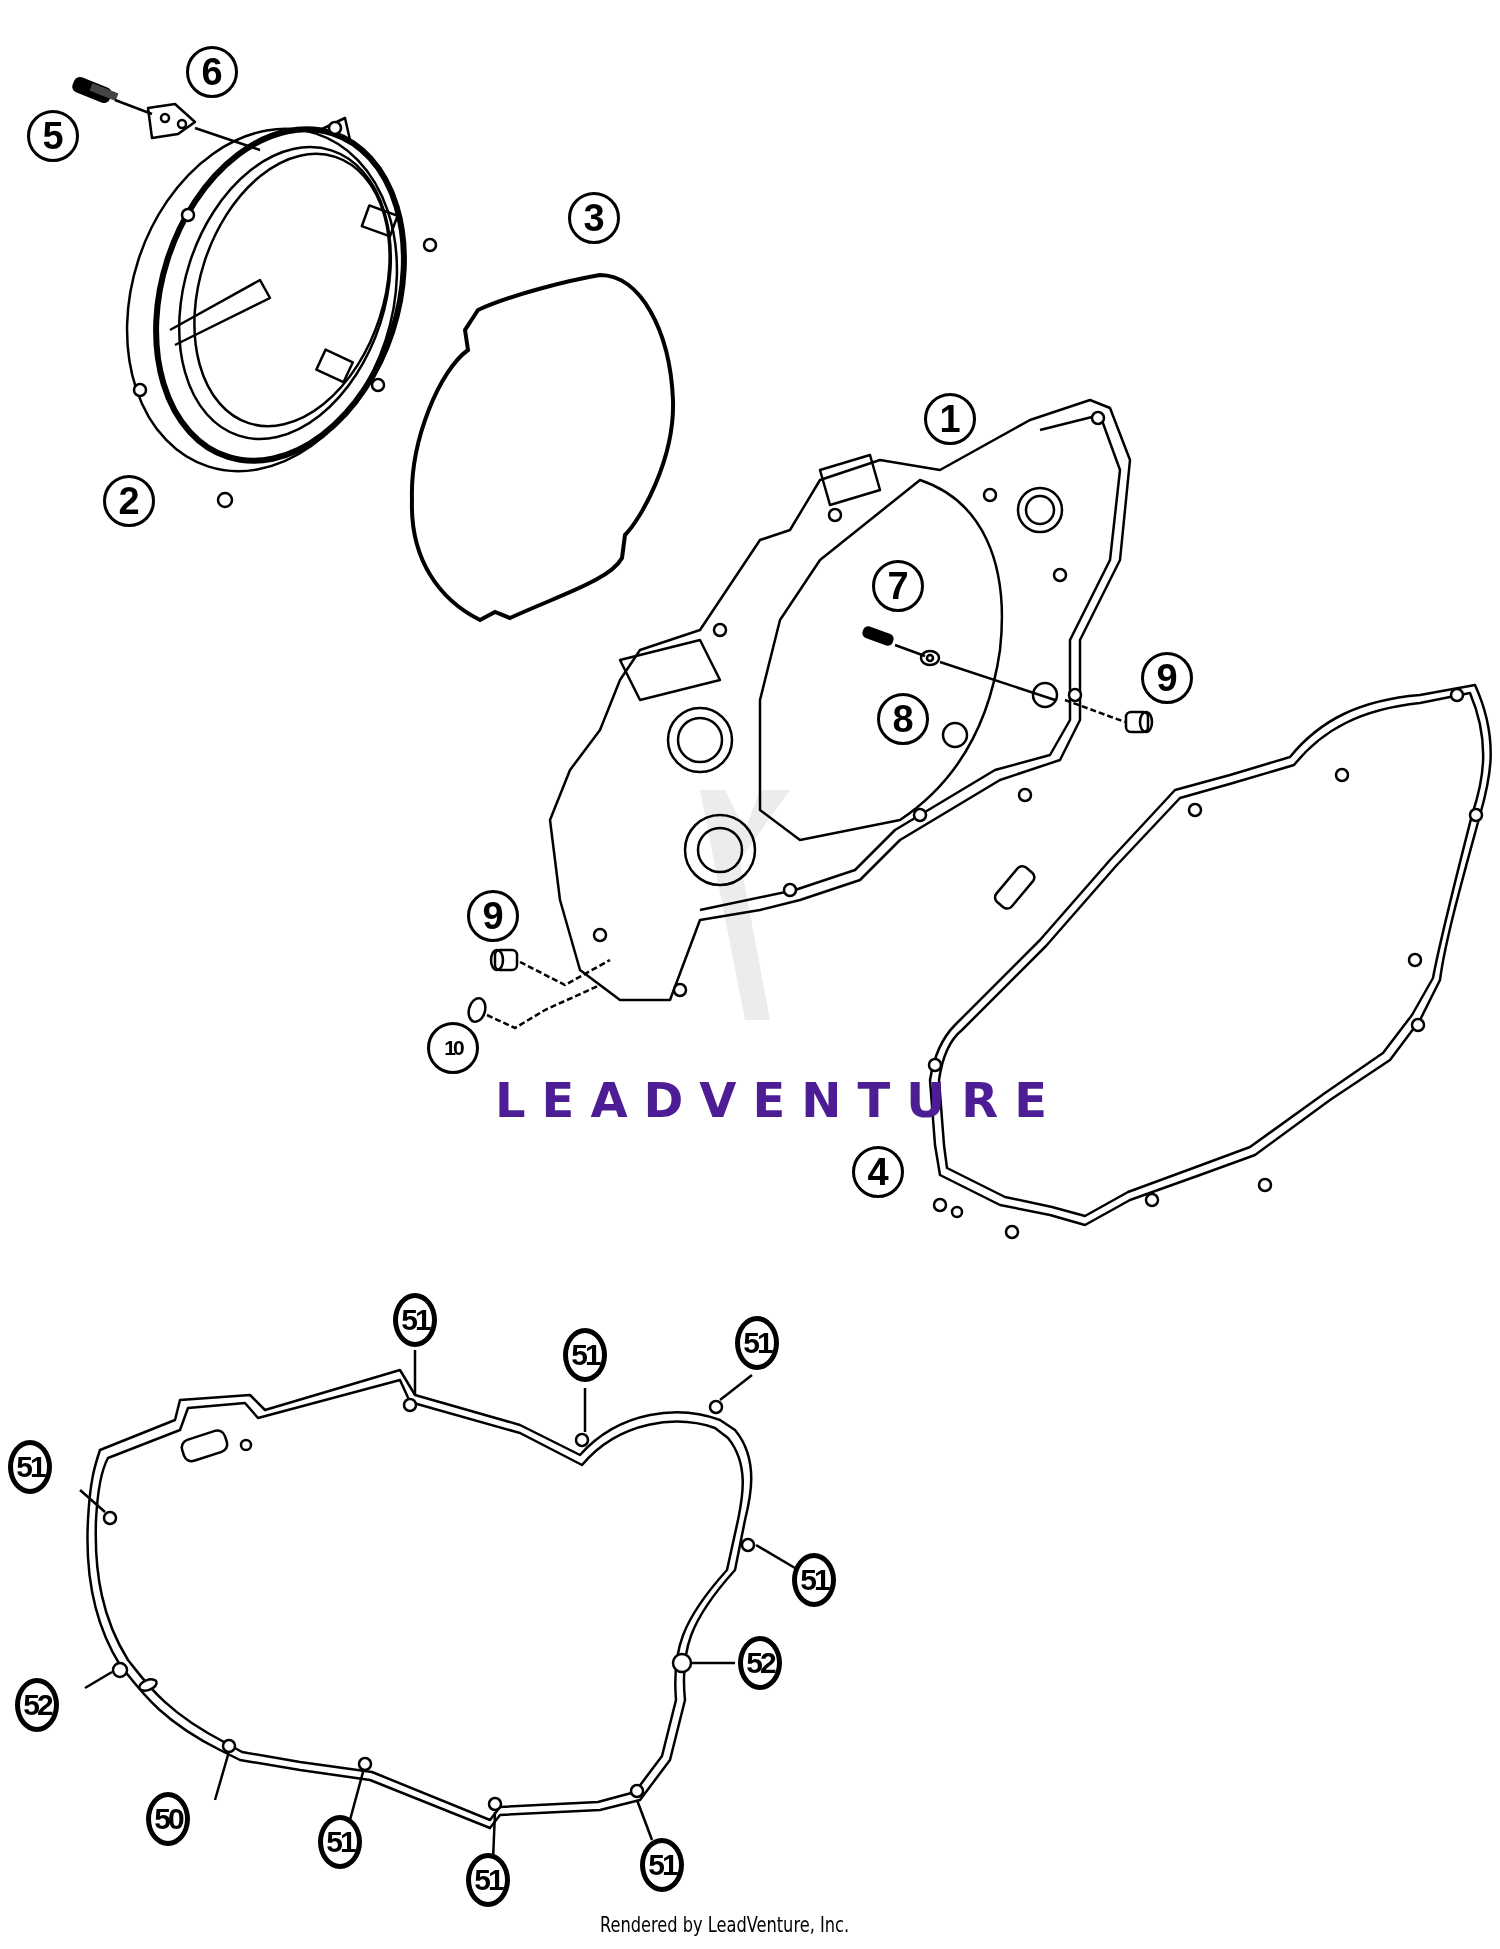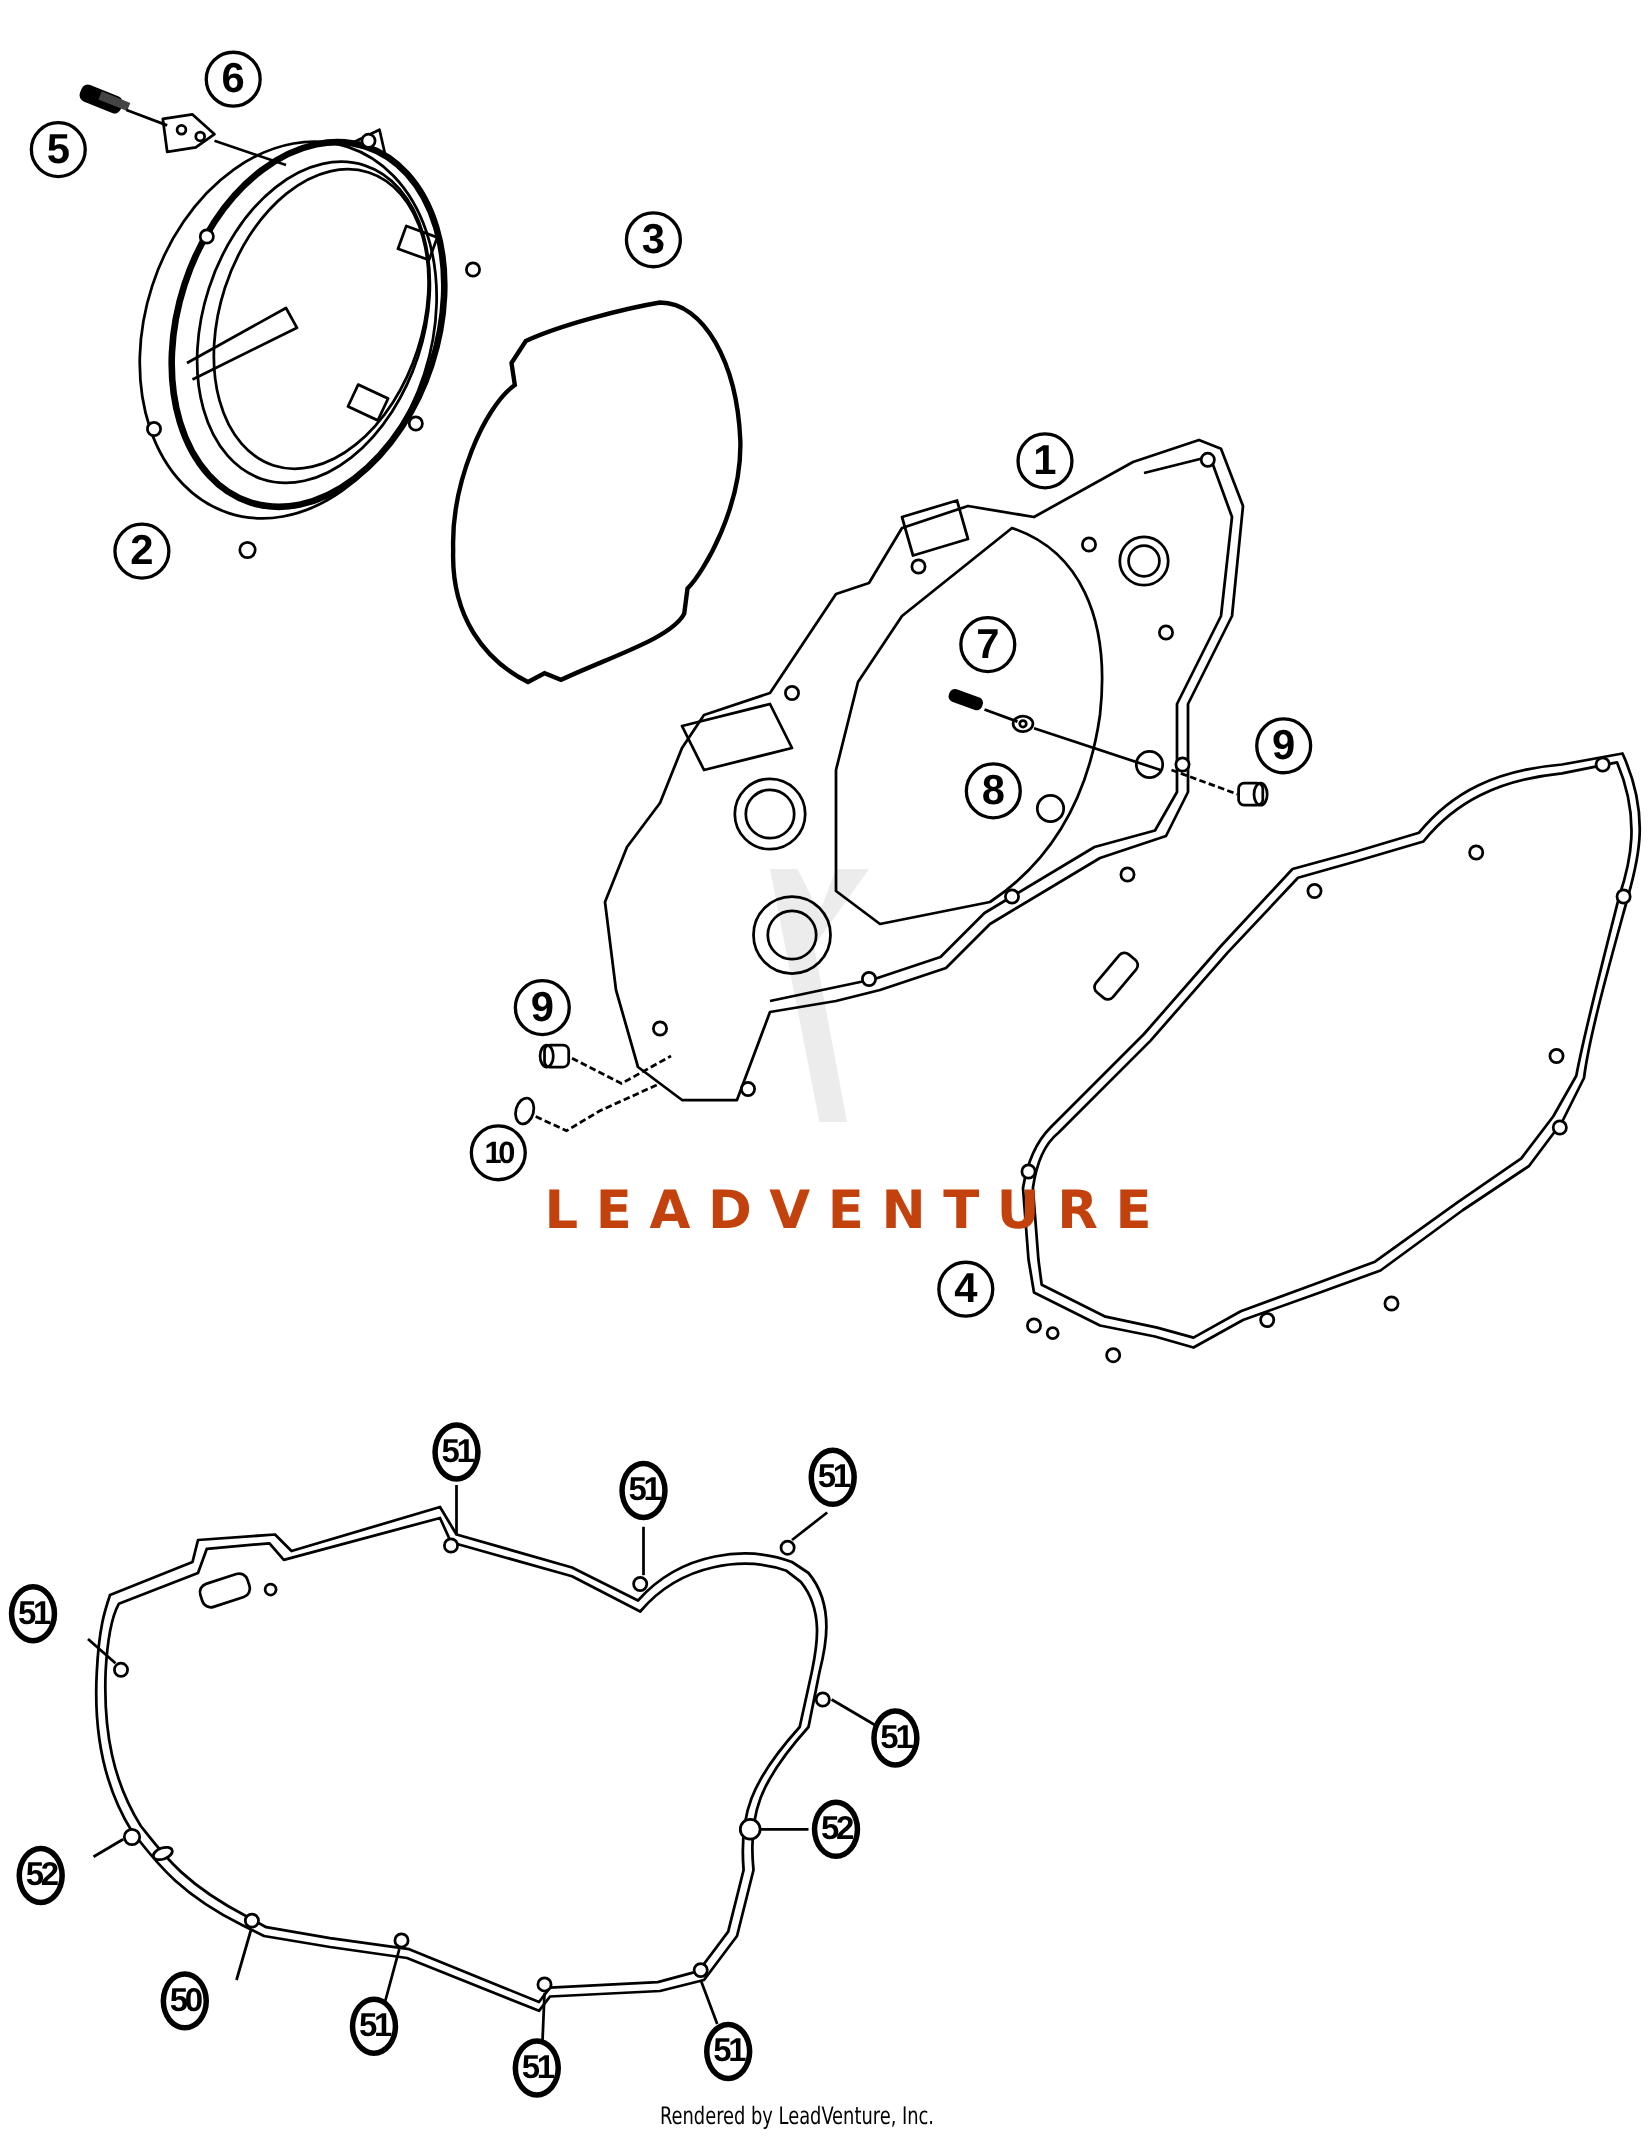--- a/index.html
+++ b/index.html
@@ -7,21 +7,21 @@
            font-family: "Liberation Sans", sans-serif; }
     #stage { position: absolute; left: 0; top: 0; width: 1500px; height: 1949px; }
     .callout { position: absolute; border: 3px solid #000; border-radius: 50%;
                background: #fff; display: flex; align-items: center; justify-content: center;
                font-family: "Liberation Sans", sans-serif; font-weight: bold; color: #000;
                box-sizing: border-box; cursor: pointer; }
     .callout.big { width: 52px; height: 52px; font-size: 38px; }
     .callout.small { width: 44px; height: 54px; border-width: 5px; font-size: 30px;
                      letter-spacing: -3px; font-family: "Liberation Sans Narrow","Liberation Sans", sans-serif; }
     .watermark-text { position: absolute; left: 495px; top: 1072px; font-size: 48px;
-                      letter-spacing: 16px; color: #c2410c; font-family: "DejaVu Sans", sans-serif;
+                      letter-spacing: 16px; color: #4c1d95; font-family: "DejaVu Sans", sans-serif;
                       font-weight: bold; }
     .footer { position: absolute; left: 600px; top: 1912px; font-size: 22px; color: #000;
               font-family: "DejaVu Sans Condensed","DejaVu Sans", sans-serif; transform: scaleX(0.82);
               transform-origin: left; }
     svg .thin { fill: none; stroke: #000; stroke-width: 2.5; stroke-linejoin: round; }
     svg .thick { fill: none; stroke: #000; stroke-width: 6; stroke-linejoin: round; }
     svg .med { fill: none; stroke: #000; stroke-width: 4; }
     svg .lead { fill: none; stroke: #000; stroke-width: 2.5; }
     svg .dash { fill: none; stroke: #000; stroke-width: 2.5; stroke-dasharray: 6 3; }
     svg .hole { fill: #fff; stroke: #000; stroke-width: 2.5; }
@@ -176,21 +176,21 @@
 
   <div class="callout big" style="left:186px;top:46px;">6</div>
   <div class="callout big" style="left:27px;top:110px;">5</div>
   <div class="callout big" style="left:568px;top:192px;">3</div>
   <div class="callout big" style="left:924px;top:393px;">1</div>
   <div class="callout big" style="left:103px;top:475px;">2</div>
   <div class="callout big" style="left:872px;top:560px;">7</div>
   <div class="callout big" style="left:1141px;top:652px;">9</div>
   <div class="callout big" style="left:877px;top:693px;">8</div>
   <div class="callout big" style="left:467px;top:890px;">9</div>
-  <div class="callout big" style="left:427px;top:1022px;font-size:28px;letter-spacing:-3px;">10</div>
+  <div class="callout big" style="left:427px;top:1022px;font-size:21px;letter-spacing:-3px;">10</div>
   <div class="callout big" style="left:852px;top:1146px;">4</div>
 
   <div class="watermark-text">LEADVENTURE</div>
 
   <div class="callout small" style="left:393px;top:1293px;">51</div>
   <div class="callout small" style="left:563px;top:1328px;">51</div>
   <div class="callout small" style="left:735px;top:1316px;">51</div>
   <div class="callout small" style="left:8px;top:1440px;">51</div>
   <div class="callout small" style="left:792px;top:1553px;">51</div>
   <div class="callout small" style="left:738px;top:1636px;">52</div>

